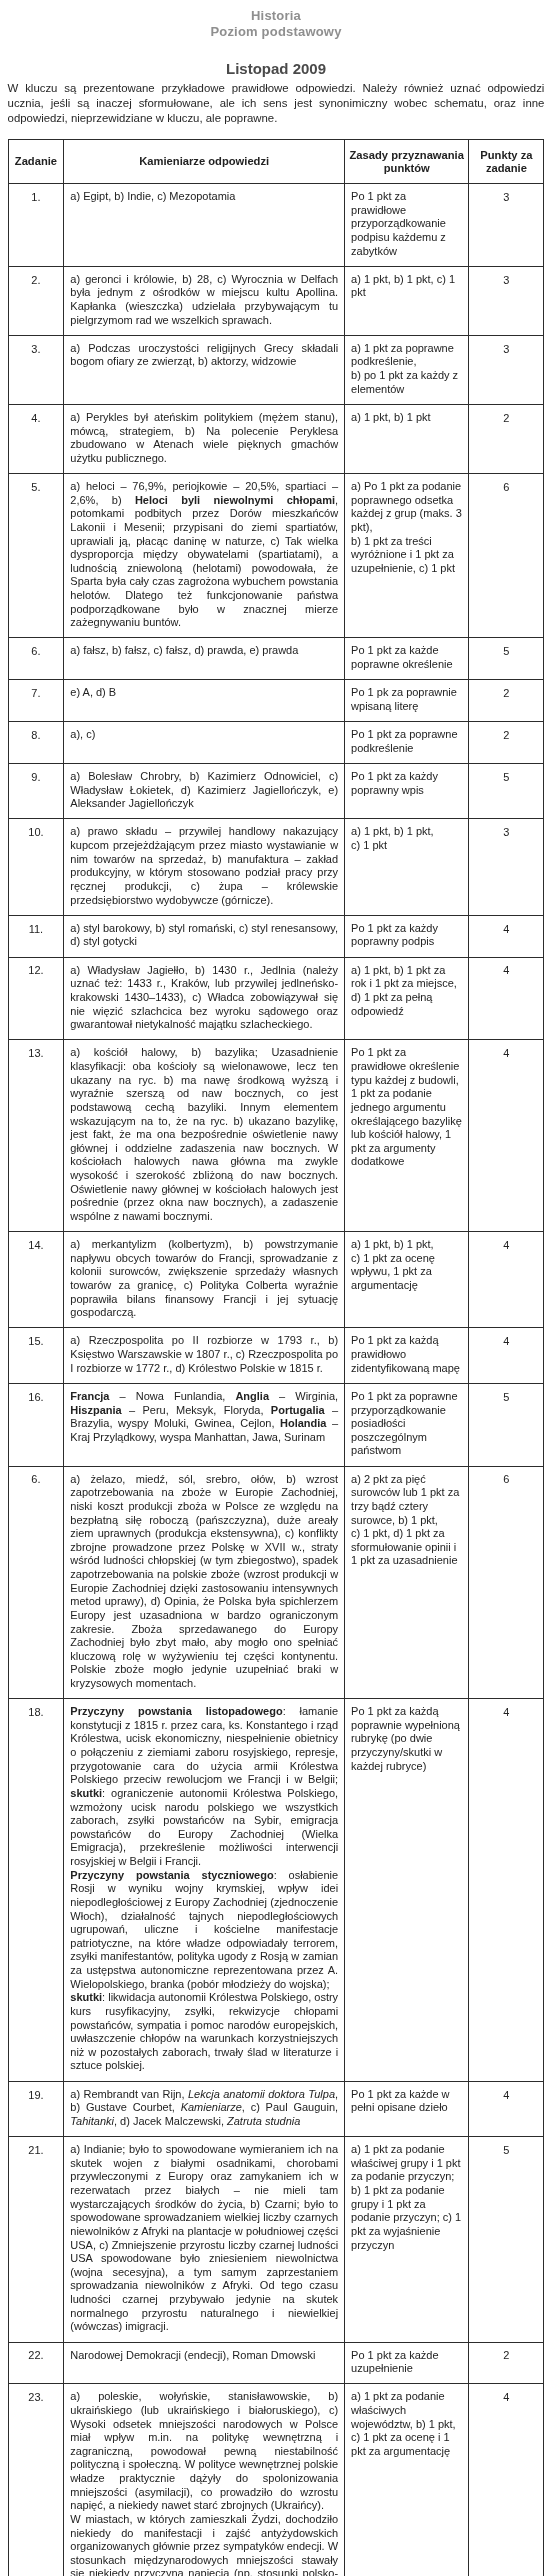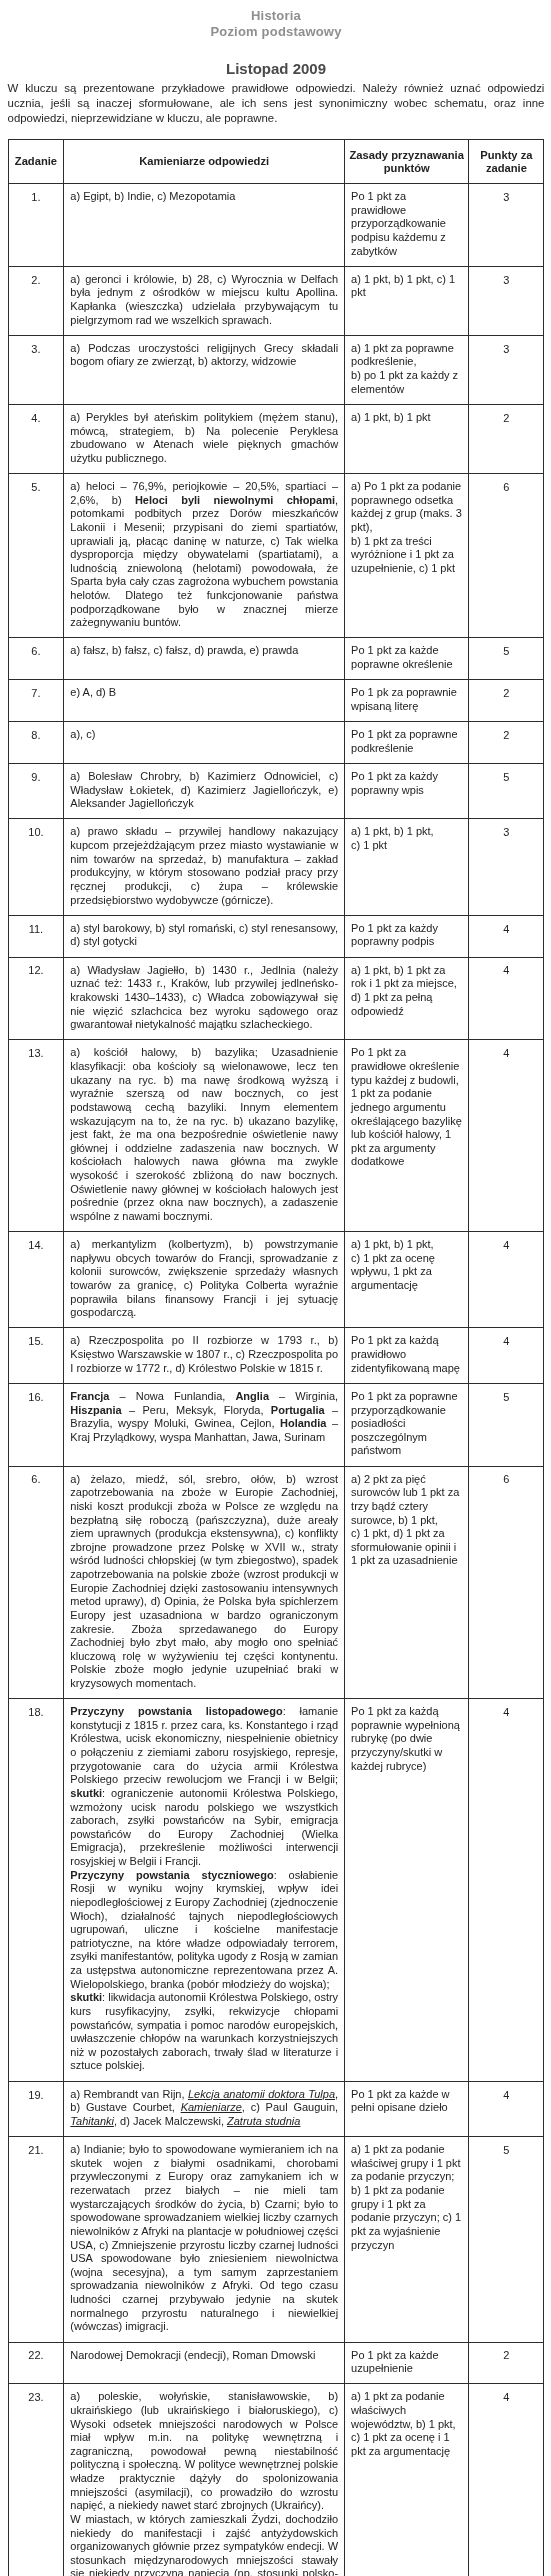--- a/index.html
+++ b/index.html
@@ -56,21 +56,21 @@
     padding: 8.5px 2.5px;
     font-size: 11.2px;
     line-height: 1.15;
   }
   td { padding: 6px 6px 7.6px 6px; }
   td.c-task   { text-align: center; padding-top: 6.8px; }
   td.c-answer { text-align: justify; white-space: pre-wrap; }
   td.c-rules  { white-space: pre-wrap; }
   td.c-points { text-align: center; padding-top: 6.8px; }
   .b { font-weight: bold; }
-  .i { font-style: italic; text-decoration: underline; }
+  .i { font-style: italic; }
 </style>
 </head>
 <body>
 
 <div class="page">
 
   <div class="title-block">
     <div class="title-line">Historia</div>
     <div class="title-line">Poziom podstawowy</div>
   </div>

